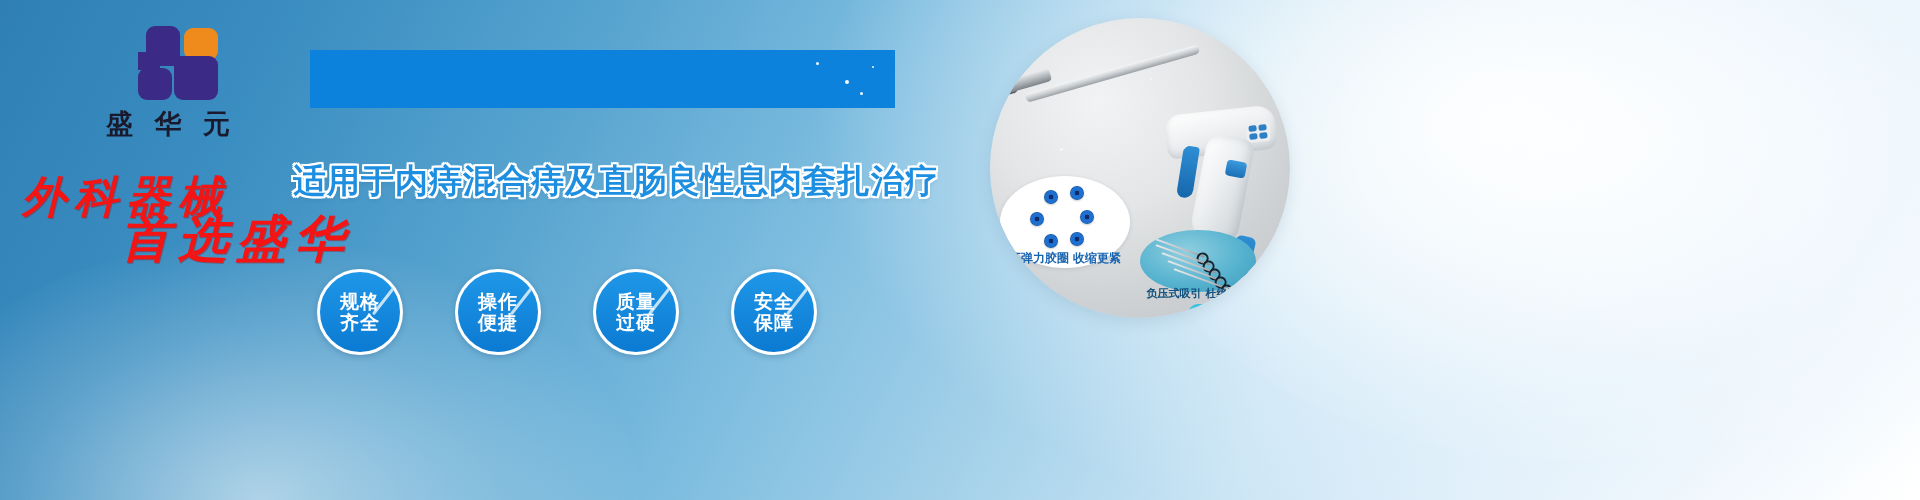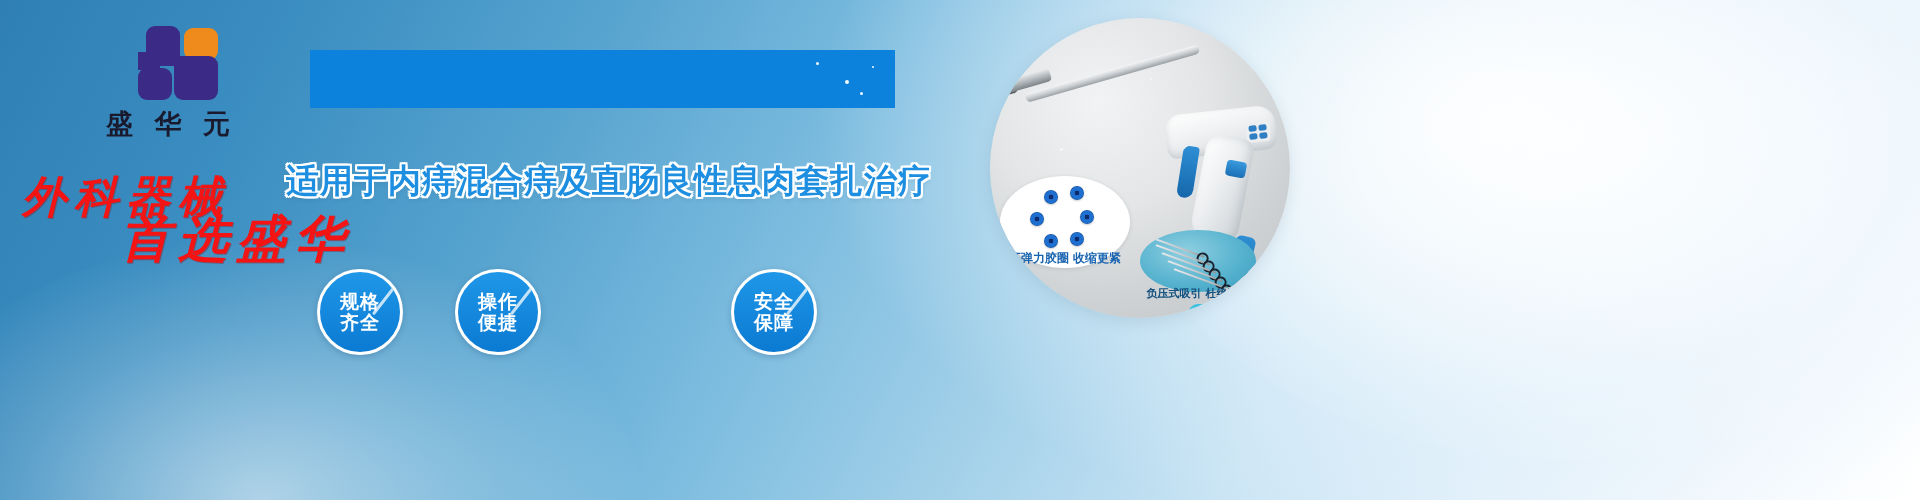--- a/index.html
+++ b/index.html
@@ -73,21 +73,21 @@
        0 -2.2px 0 #111, 0 2.2px 0 #111;
   }
   .sparkle { position:absolute; background:#fff; border-radius:50%; opacity:.95; }
   .sp1 { left:816px; top:62px; width:3px; height:3px; }
   .sp2 { left:845px; top:80px; width:4px; height:4px; }
   .sp3 { left:872px; top:66px; width:2px; height:2px; }
   .sp4 { left:860px; top:92px; width:3px; height:3px; }
 
   
   #subtitle {
-    position:absolute; left:286px; top:158px; width:620px; height:46px;
+    position:absolute; left:293px; top:158px; width:620px; height:46px;
     line-height:46px; text-align:center; white-space:nowrap;
     font-family:"DejaVu Sans", sans-serif;
     font-size:33px; font-weight:bold; color:#1e8fe0;
     letter-spacing:1px;
     text-shadow:
       -2px -2px 0 #fff, 2px -2px 0 #fff,
       -2px  2px 0 #fff, 2px  2px 0 #fff,
       -2px 0 0 #fff, 2px 0 0 #fff,
        0 -2px 0 #fff, 0 2px 0 #fff,
        0 3px 5px rgba(0,60,110,.18);
@@ -280,20 +280,24 @@
   <div class="calli" id="calli-1">外科器械</div>
   <div class="calli" id="calli-2">首选盛华</div>
 
   <div class="feat" id="feat-0">
     <span>规格</span>
     <span>齐全</span>
   </div>
   <div class="feat" id="feat-1">
     <span>操作</span>
     <span>便捷</span>
+  </div>
+  <div class="feat" id="feat-2">
+    <span>质量</span>
+    <span>过硬</span>
   </div>
   <div class="feat" id="feat-3">
     <span>安全</span>
     <span>保障</span>
   </div>
 
   <div id="product">
     <span class="photo-speck" style="left:70px;  top:130px; width:3px; height:3px;"></span>
     <span class="photo-speck" style="left:120px; top:230px; width:2px; height:2px;"></span>
     <span class="photo-speck" style="left:212px; top:262px; width:3px; height:3px;"></span>

